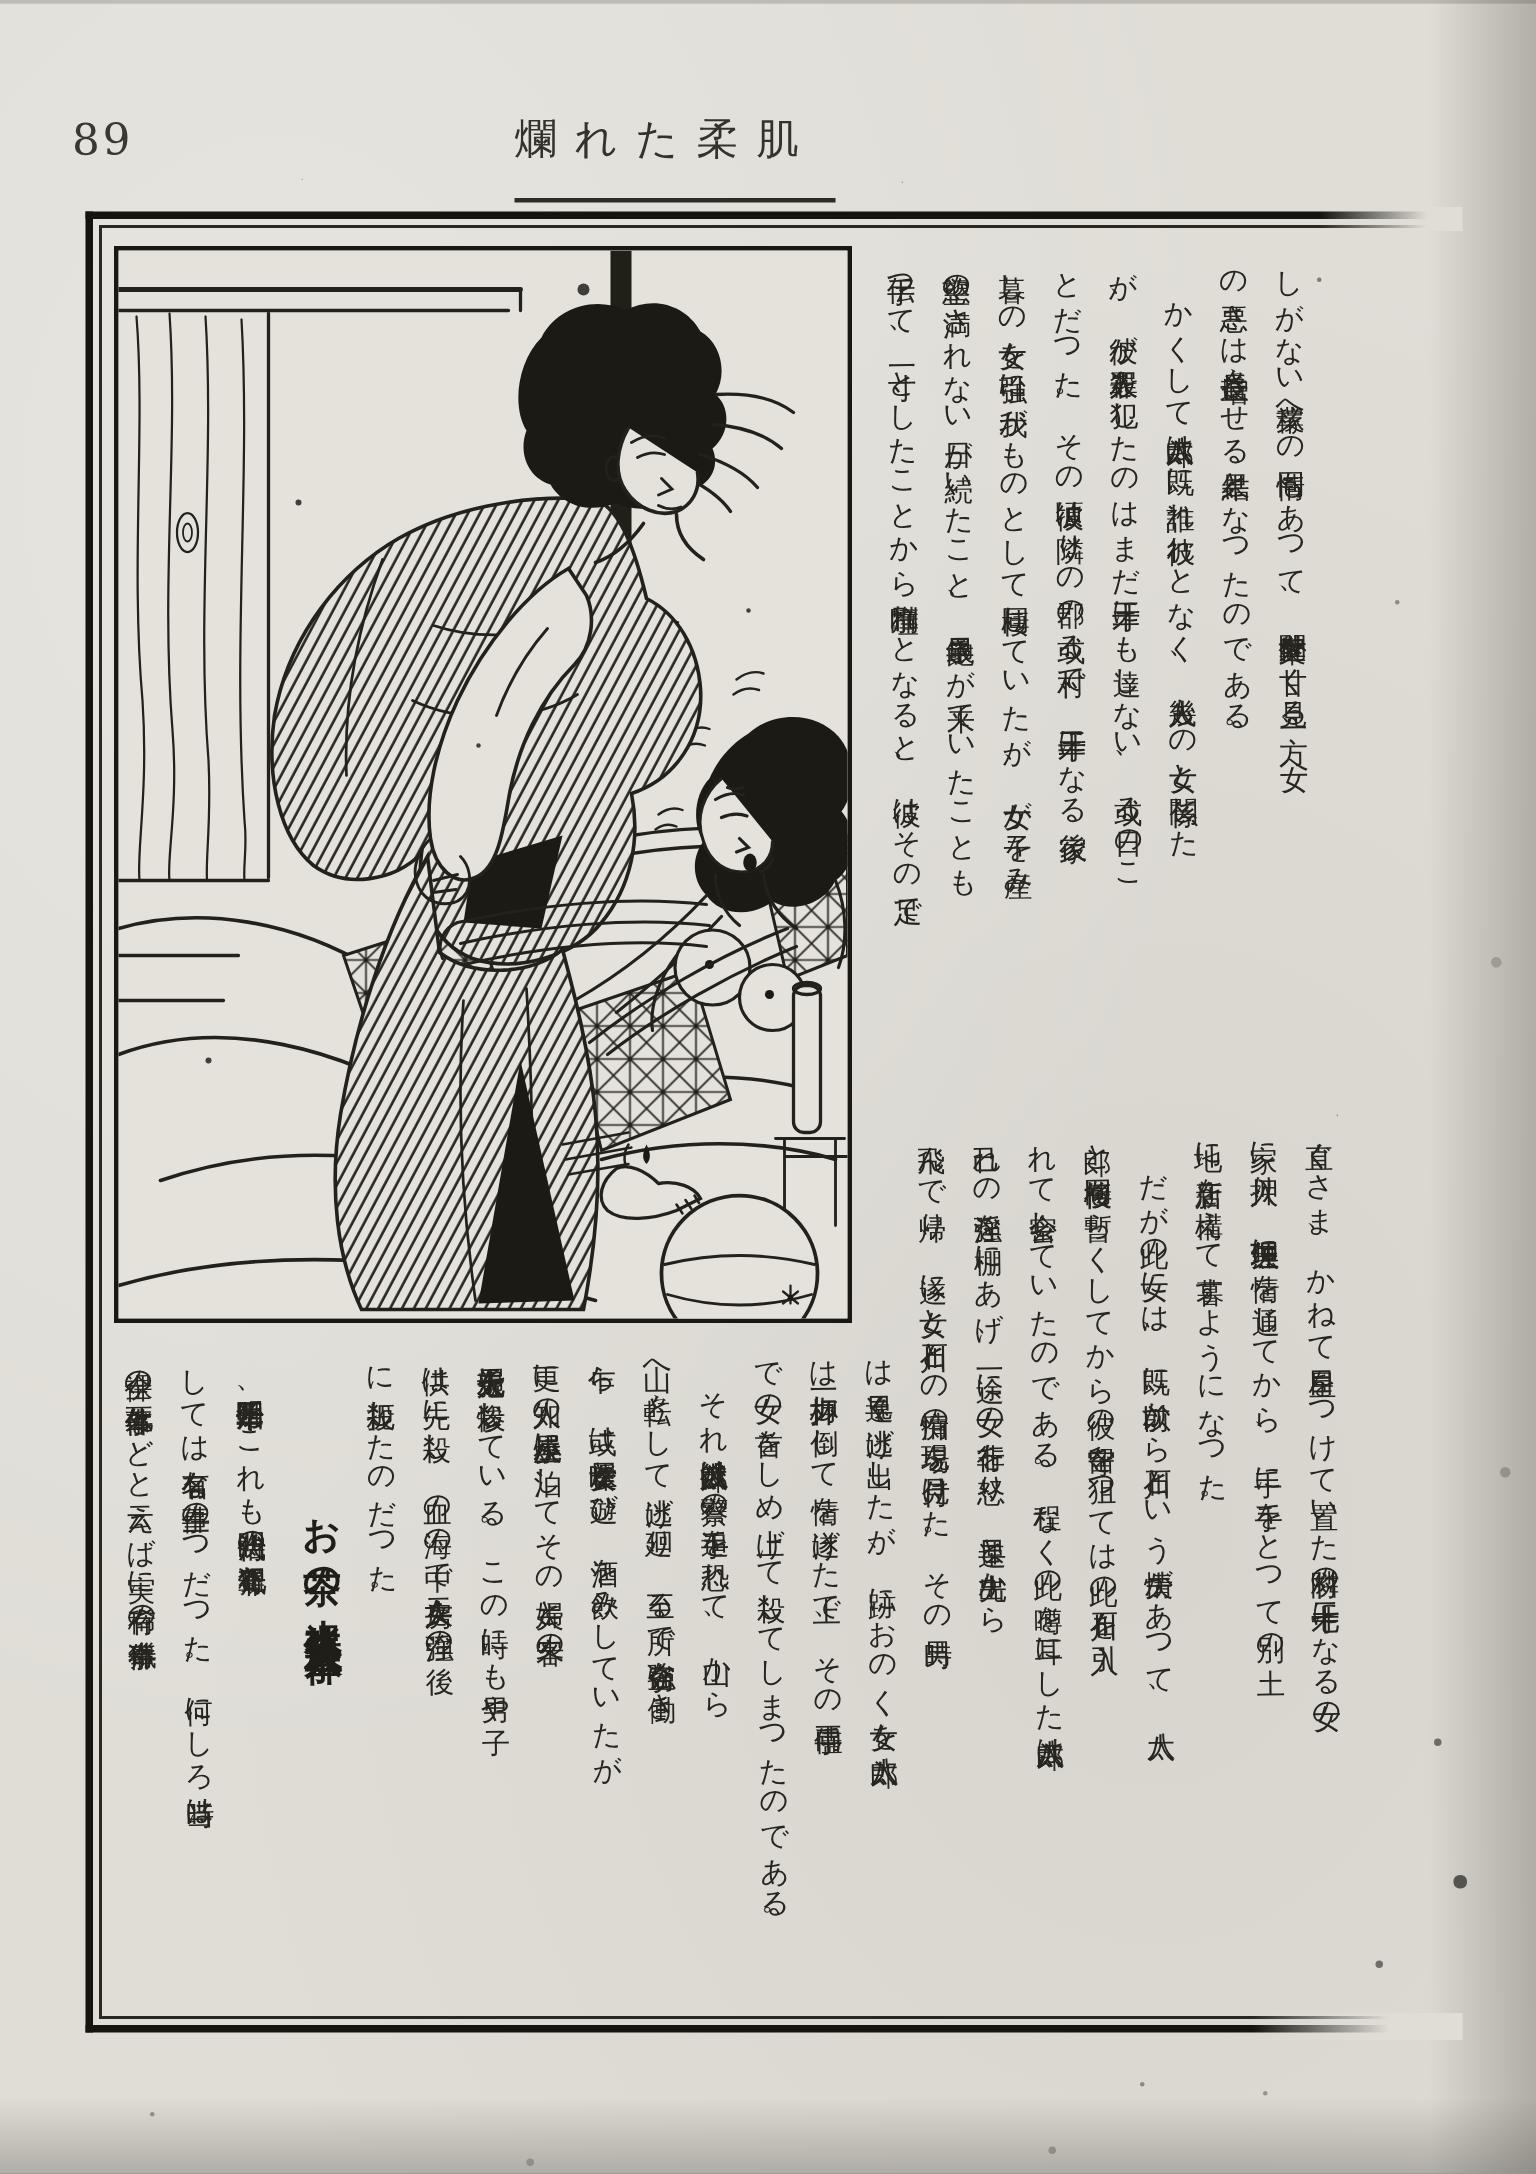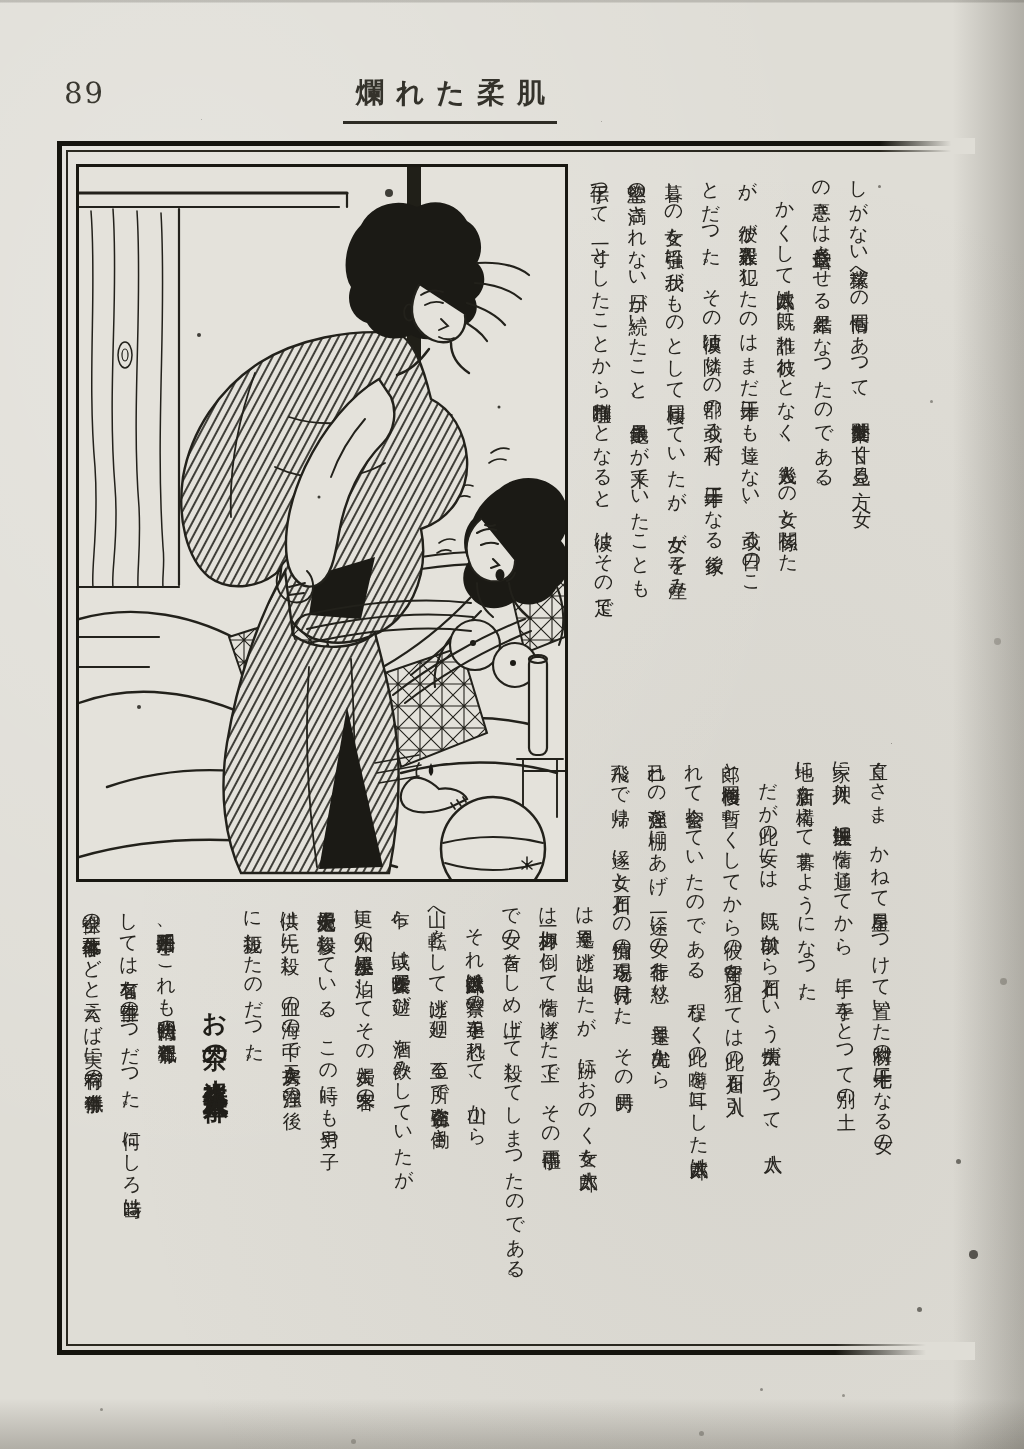--- a/index.html
+++ b/index.html
@@ -7,25 +7,25 @@
     position:relative;width:1024px;height:1449px;overflow:hidden;
     font-family:"DejaVu Serif","Liberation Serif",serif;
     background:
       linear-gradient(to bottom, rgba(60,58,50,.22) 0 2px, rgba(0,0,0,0) 3px),
       radial-gradient(ellipse at 18% 22%, rgba(255,255,255,.22), rgba(255,255,255,0) 55%),
       radial-gradient(ellipse at 75% 70%, rgba(110,105,95,.07), rgba(0,0,0,0) 60%),
       linear-gradient(to right, rgba(0,0,0,0) 93%, rgba(72,69,60,.30) 100%),
       linear-gradient(to bottom, rgba(0,0,0,0) 96.5%, rgba(88,84,74,.34) 100%),
       #dfddd6;
   }
-  .pageno{position:absolute;left:64px;top:76px;font-size:29px;color:#3a3830;letter-spacing:2px;transform:rotate(-1deg);}
+  .pageno{position:absolute;left:48px;top:76px;font-size:29px;color:#3a3830;letter-spacing:2px;transform:rotate(-1deg);}
   .title{
-    position:absolute;left:343px;top:74px;width:214px;text-align:right;
-    font-size:28px;font-weight:bold;color:#34322b;letter-spacing:12px;
-    padding-bottom:9px;border-bottom:3px solid #2e2c25;white-space:nowrap;
+    position:absolute;left:343px;top:74px;width:214px;text-align:left;
+    font-size:28px;font-weight:normal;color:#34322b;letter-spacing:12px;
+    padding-bottom:20px;border-bottom:3px solid #2e2c25;white-space:nowrap;
   }
   
   .frame{
     position:absolute;left:57px;top:141px;width:906px;height:1214px;
     border-top:5px solid #15140e;border-left:5px solid #15140e;border-bottom:5px solid #15140e;
     box-sizing:border-box;
   }
   .frame-inner{
     position:absolute;top:4px;left:4px;right:0;bottom:4px;
     border-top:2px solid #2a2820;border-left:2px solid #2a2820;border-bottom:2px solid #2a2820;

